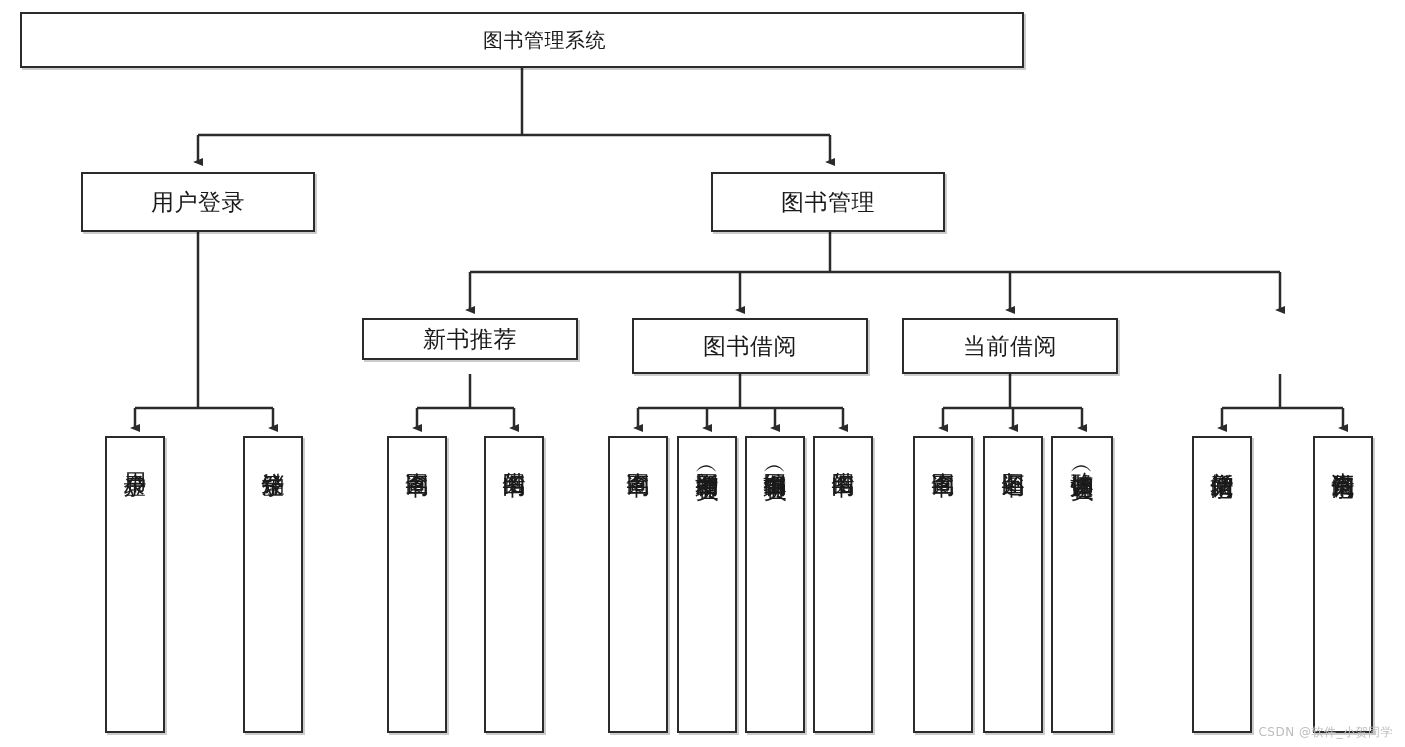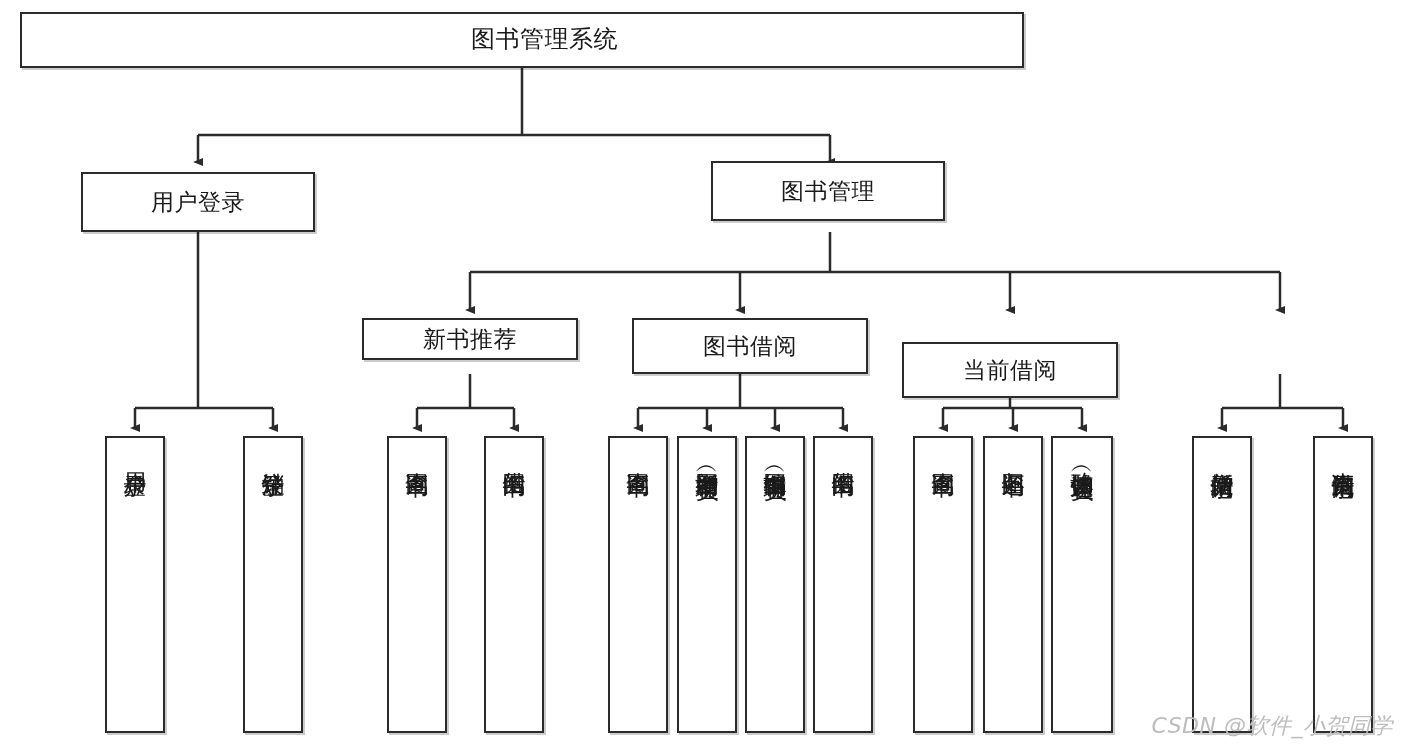--- a/index.html
+++ b/index.html
@@ -51,30 +51,29 @@
     padding-top: 16px;
   }
   .node.vert .label {
     writing-mode: vertical-rl;
     text-orientation: upright;
     font-size: 23px;
     line-height: 1.18;
     letter-spacing: 1px;
     white-space: normal;
   }
-  #root-node .label { font-size: 24px; margin-left: 45px; }
+  #root-node .label { font-size: 20px; margin-left: 45px; }
   .watermark {
     position: absolute;
     right: 12px;
     bottom: 6px;
-    font-size: 22px;
+    font-size: 12px;
     color: #bdbdbd;
     white-space: nowrap;
     letter-spacing: 0.5px;
-    font-style: italic;
   }
 </style>
 </head>
 <body>
 
 <div id="canvas">
 
   <svg id="edges" viewBox="0 0 1405 747">
     <defs>
       <marker id="arrow" markerWidth="10" markerHeight="10" refX="5" refY="5" orient="auto" markerUnits="userSpaceOnUse">
@@ -125,31 +124,31 @@
     </g>
   </svg>
 
   <div class="node horiz" id="root-node" style="left:20px; top:12px; width:1004px; height:56px;">
     <span class="label">图书管理系统</span>
   </div>
 
   <div class="node horiz" style="left:81px; top:172px; width:234px; height:60px;">
     <span class="label">用户登录</span>
   </div>
-  <div class="node horiz" style="left:711px; top:161px; width:234px; height:60px;">
+  <div class="node horiz" style="left:711px; top:172px; width:234px; height:60px;">
     <span class="label">图书管理</span>
   </div>
 
   <div class="node horiz" style="left:362px; top:318px; width:216px; height:42px;">
     <span class="label">新书推荐</span>
   </div>
   <div class="node horiz" style="left:632px; top:318px; width:236px; height:56px;">
     <span class="label">图书借阅</span>
   </div>
-  <div class="node horiz" style="left:902px; top:318px; width:216px; height:56px;margin-top:24px;">
+  <div class="node horiz" style="left:902px; top:318px; width:216px; height:56px;">
     <span class="label">当前借阅</span>
   </div>
 
   <div class="node vert" style="left:105px; top:436px; width:60px; height:297px;">
     <span class="label">用户登录</span>
   </div>
   <div class="node vert" style="left:243px; top:436px; width:60px; height:297px;">
     <span class="label">注销登录</span>
   </div>
 

